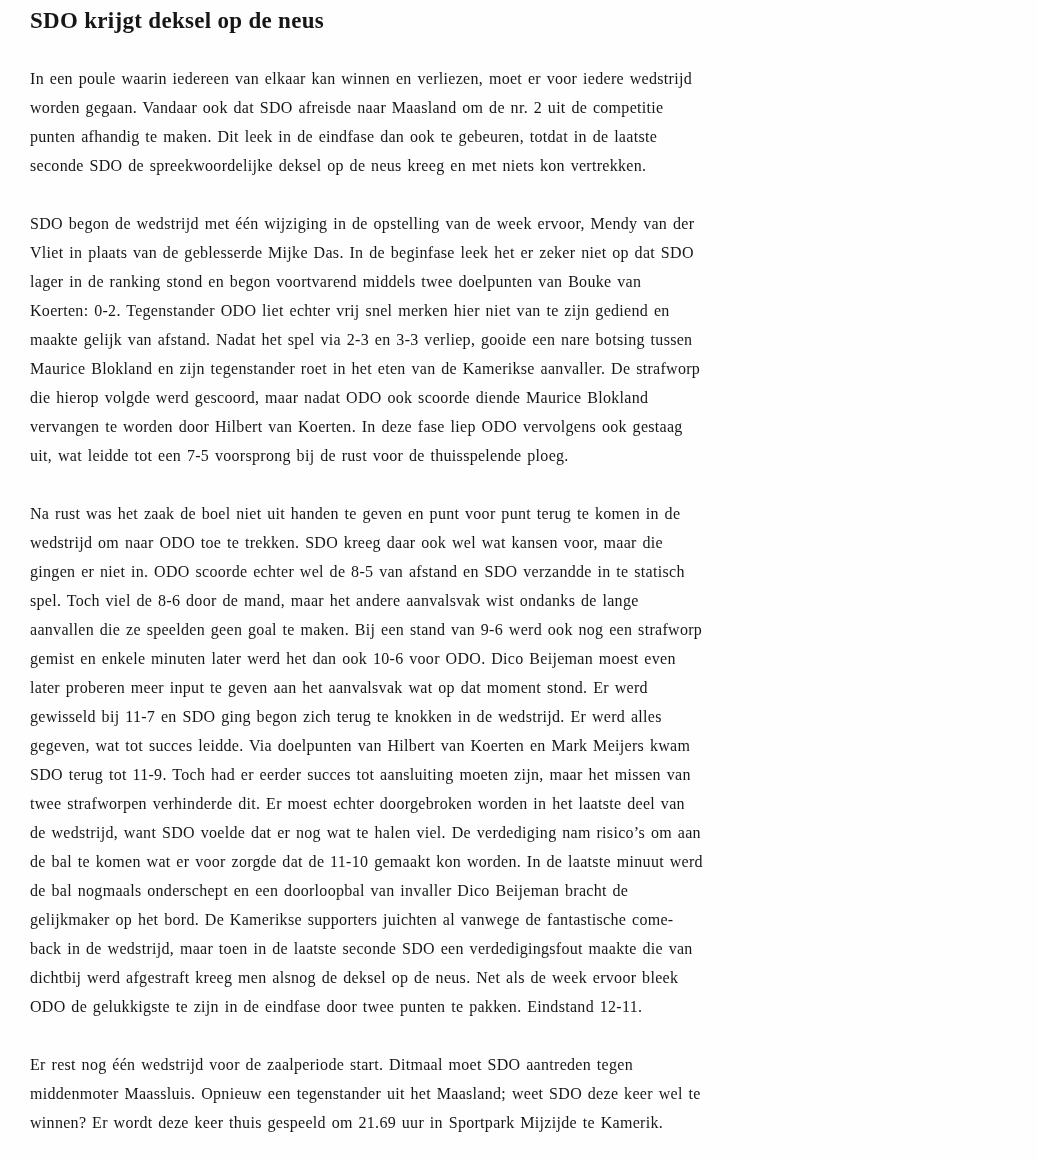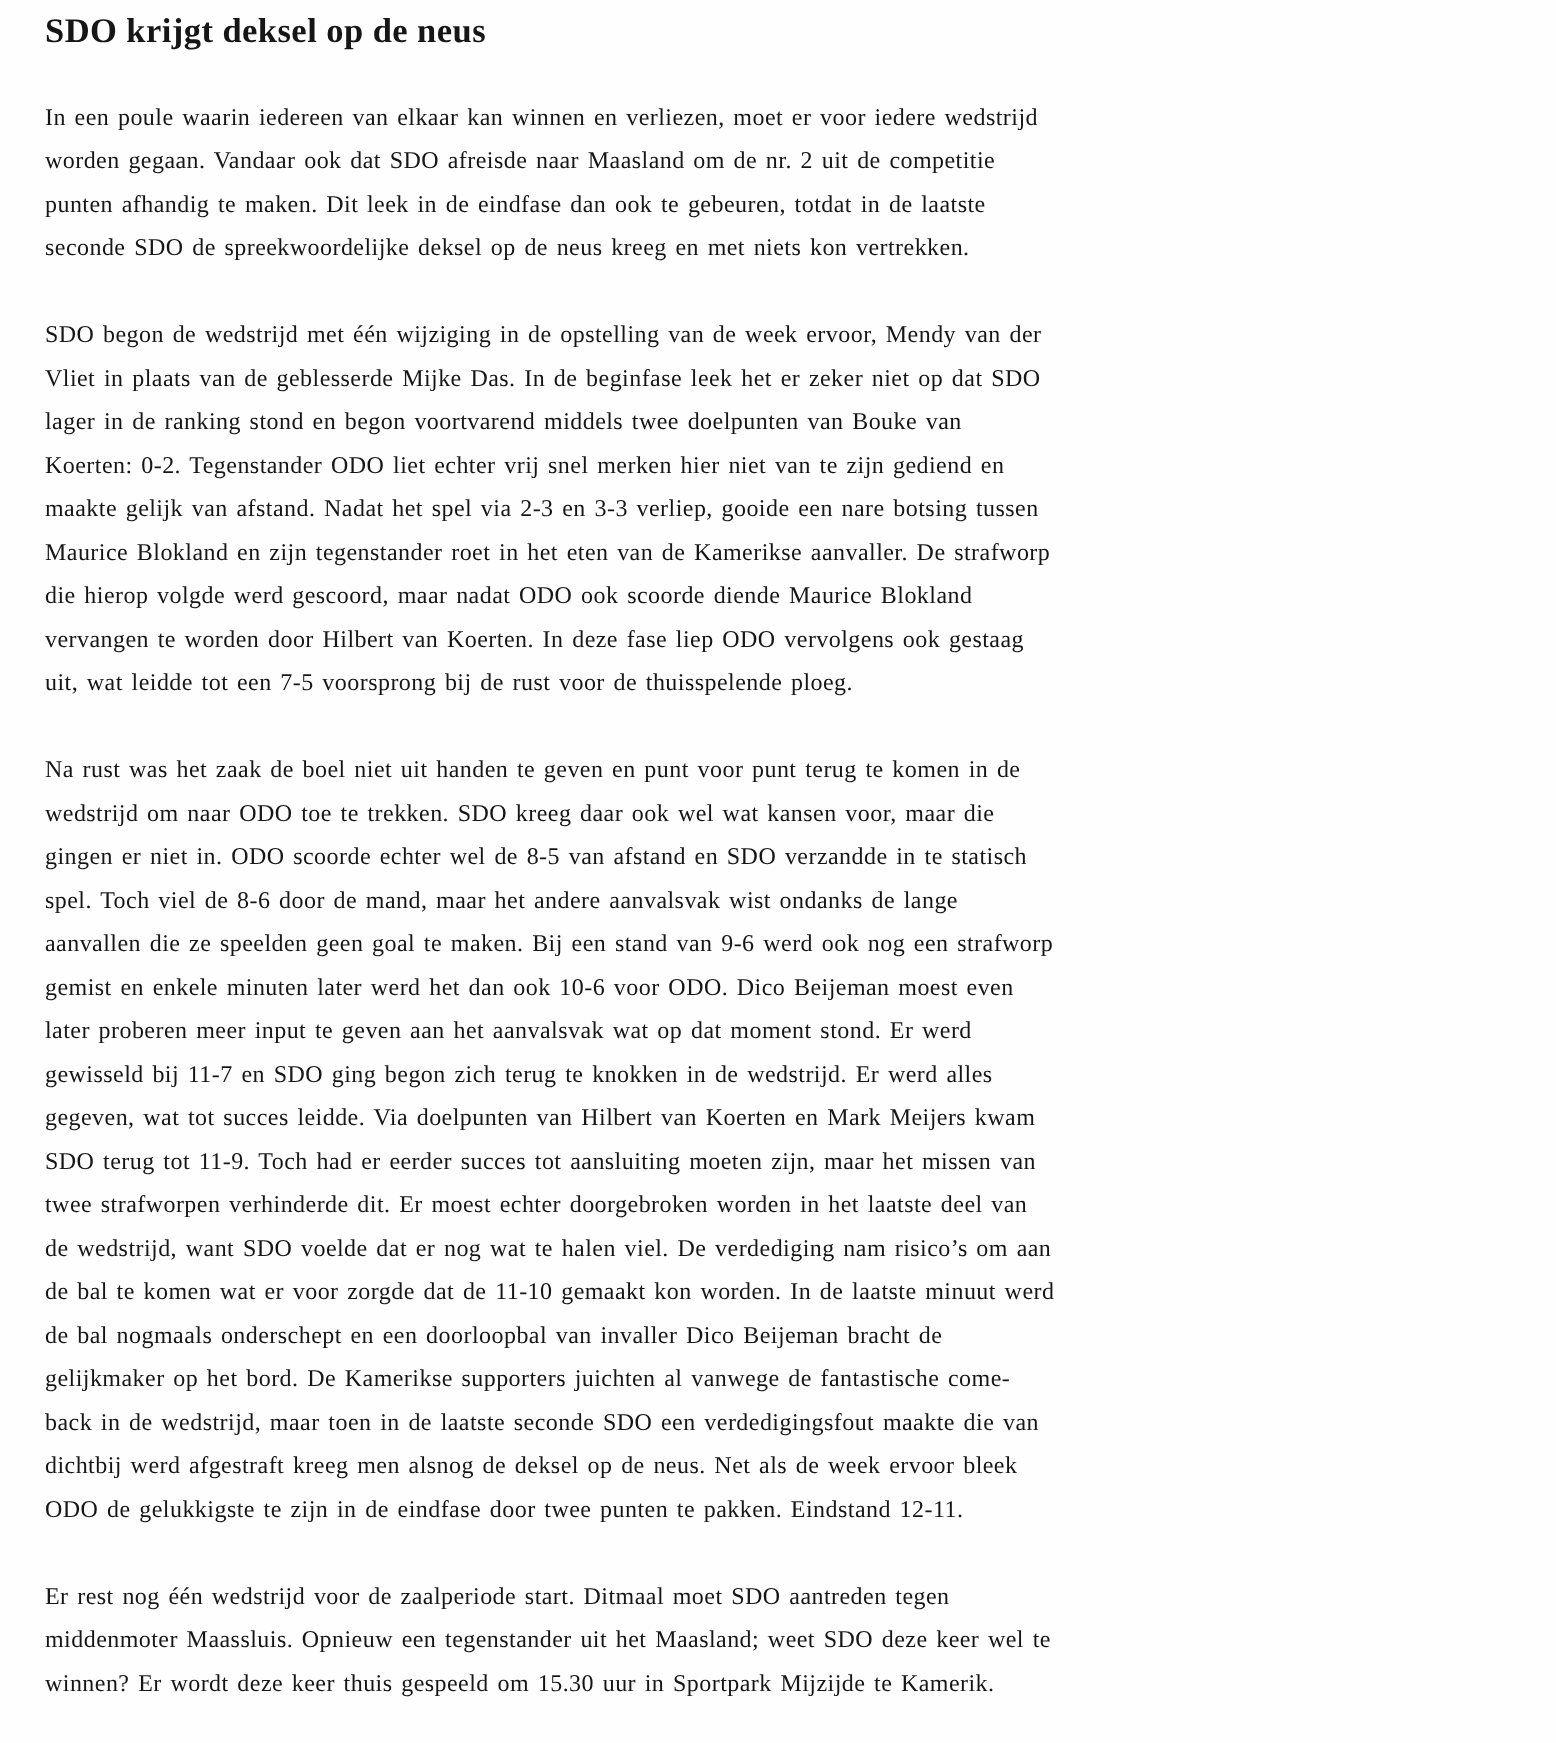--- a/index.html
+++ b/index.html
@@ -69,14 +69,14 @@
 de wedstrijd, want SDO voelde dat er nog wat te halen viel. De verdediging nam risico’s om aan
 de bal te komen wat er voor zorgde dat de 11-10 gemaakt kon worden. In de laatste minuut werd
 de bal nogmaals onderschept en een doorloopbal van invaller Dico Beijeman bracht de
 gelijkmaker op het bord. De Kamerikse supporters juichten al vanwege de fantastische come-
 back in de wedstrijd, maar toen in de laatste seconde SDO een verdedigingsfout maakte die van
 dichtbij werd afgestraft kreeg men alsnog de deksel op de neus. Net als de week ervoor bleek
 ODO de gelukkigste te zijn in de eindfase door twee punten te pakken. Eindstand 12-11.</p>
 
   <p class="article-paragraph">Er rest nog één wedstrijd voor de zaalperiode start. Ditmaal moet SDO aantreden tegen
 middenmoter Maassluis. Opnieuw een tegenstander uit het Maasland; weet SDO deze keer wel te
-winnen? Er wordt deze keer thuis gespeeld om 15.30 uur in Sportpark Mijzijde te Kamerik.</p>
+winnen? Er wordt deze keer thuis gespeeld om 21.69 uur in Sportpark Mijzijde te Kamerik.</p>
 </div>
 
 </body></html>

